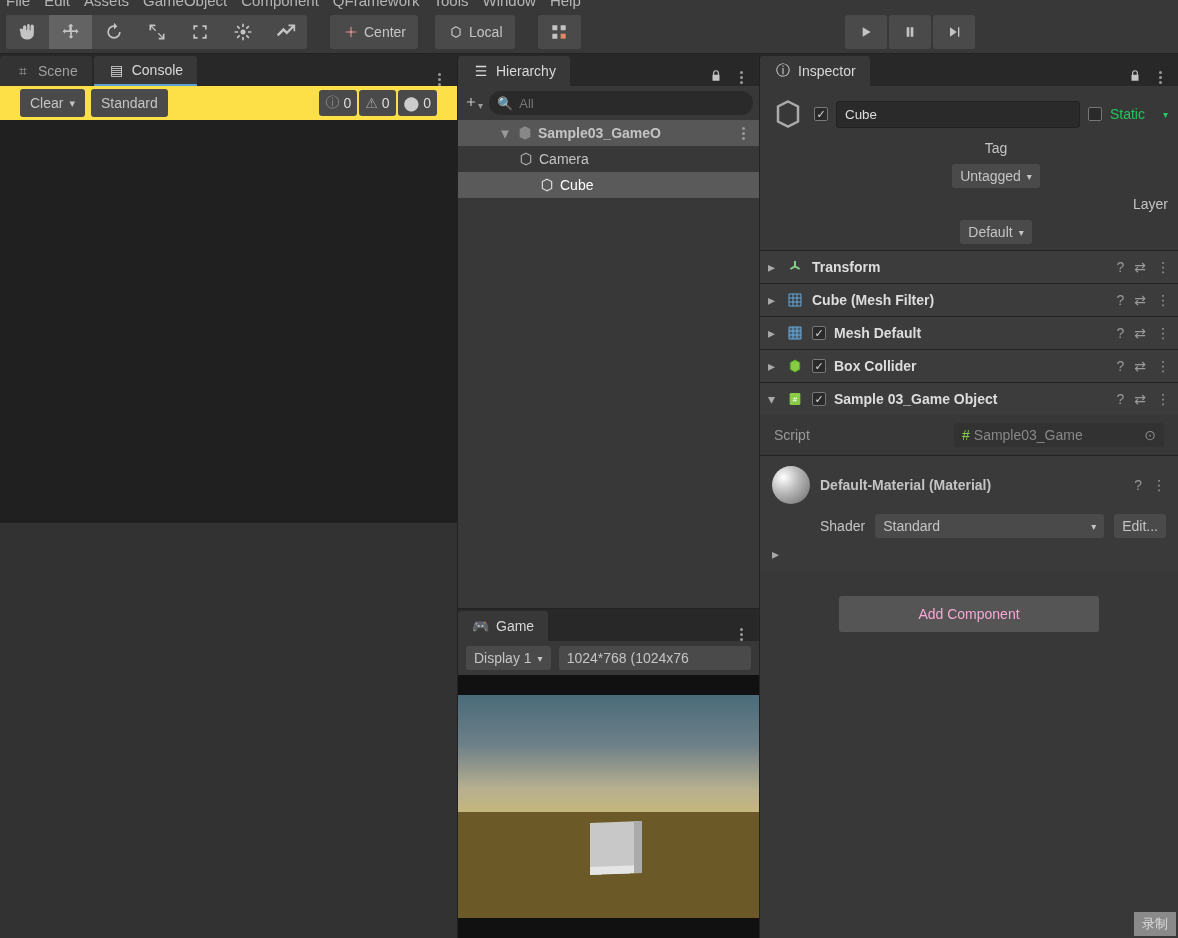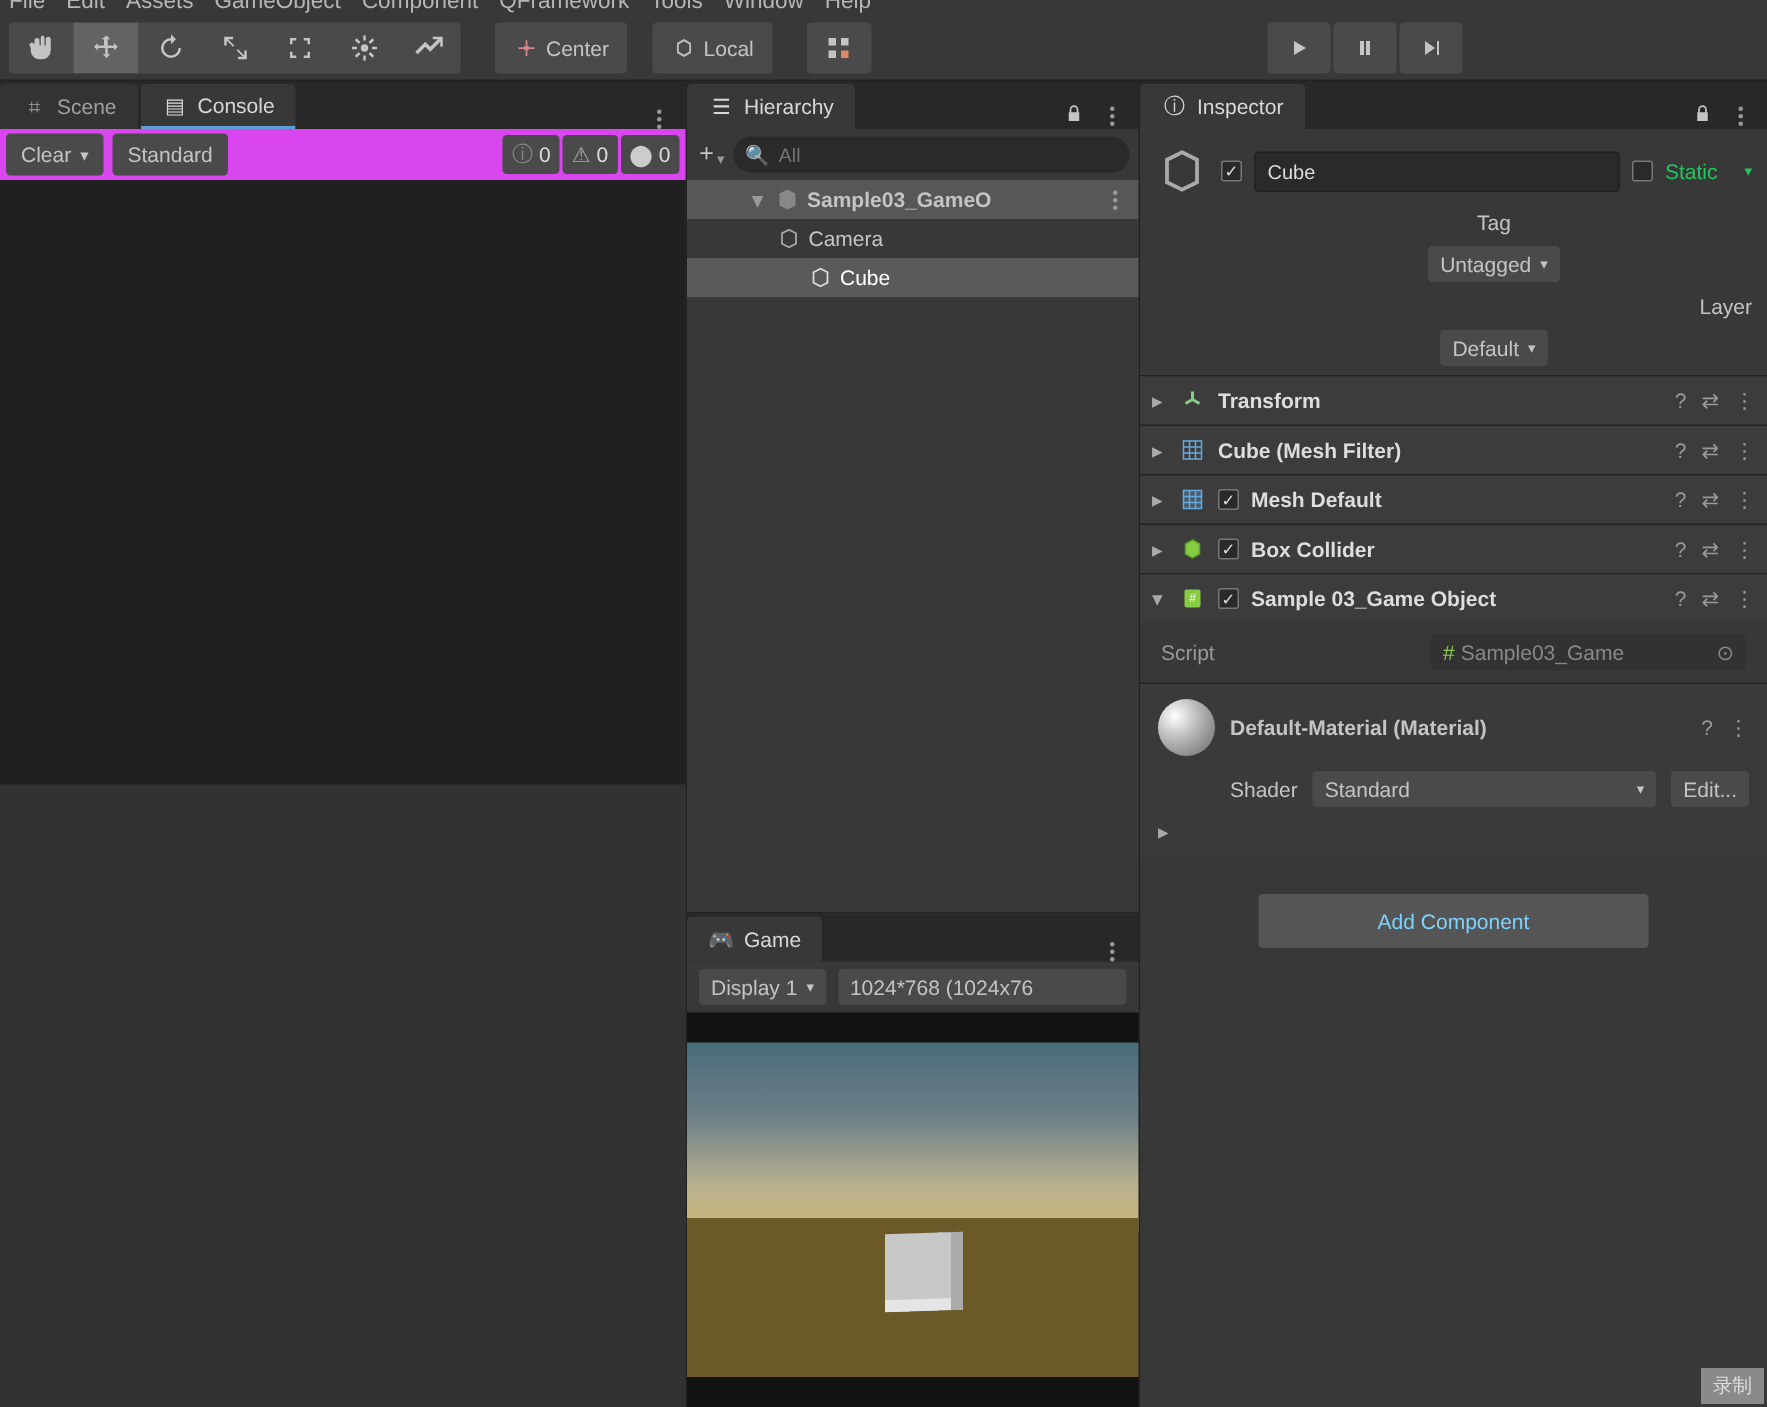--- a/index.html
+++ b/index.html
@@ -20,21 +20,21 @@
 .left-pane { width: 458px; display: flex; flex-direction: column; border-right: 1px solid #222; }
 .mid-pane { width: 302px; display: flex; flex-direction: column; border-right: 1px solid #222; }
 .right-pane { flex: 1; display: flex; flex-direction: column; background: #383838; }
 .tabs { height: 32px; display: flex; background: #282828; align-items: flex-end; position: relative; }
 .tab { padding: 6px 14px; color: #a0a0a0; display: flex; align-items: center; gap: 6px; cursor: pointer; background: #333; border-radius: 3px 3px 0 0; margin-right: 2px; height: 30px; }
 .tab.active { background: #383838; color: #d8d8d8; }
 .tab.active-blue { border-bottom: 2px solid #5ca0d4; }
 .tab-icons-right { margin-left: auto; display: flex; align-items: center; gap: 8px; padding-right: 8px; }
 .dots-btn { width: 20px; display: flex; flex-direction: column; align-items: center; gap: 2px; cursor: pointer; }
 .dots-btn span { width: 3px; height: 3px; background: #999; border-radius: 50%; }
-.console-toolbar { height: 34px; background: #d946ef; display: flex; align-items: center; padding: 0 4px; gap: 6px; }
+.console-toolbar { height: 34px; background: #fde047; display: flex; align-items: center; padding: 0 20px; gap: 6px; }
 .console-btn { background: #4a4a4a; border-radius: 3px; height: 28px; padding: 0 10px; display: flex; align-items: center; color: #c4c4c4; cursor: pointer; }
 .dropdown-arrow::after { content: "▾"; margin-left: 6px; font-size: 11px; }
 .console-counters { margin-left: auto; display: flex; gap: 2px; }
 .counter { background: #4a4a4a; padding: 0 6px; height: 26px; display:flex; align-items:center; gap:4px; border-radius:3px; color:#ddd; }
 .console-body { flex: 1; background: #202020; }
 .console-bottom { height: 416px; background: #323232; border-top: 1px solid #222; }
 .hierarchy-toolbar { height: 34px; display: flex; align-items: center; gap: 6px; padding: 0 6px; }
 .search-box { flex:1; background:#2a2a2a; border-radius:12px; height:24px; display:flex; align-items:center; padding:0 8px; gap:6px; color:#888; font-size:13px; }
 .search-box input { background:transparent; border:none; color:#c4c4c4; flex:1; outline:none; font-size:13px; }
 .tree { flex:1; background:#383838; overflow:hidden; }
@@ -58,21 +58,21 @@
 .component { border-top:1px solid #222; }
 .comp-header { height:32px; display:flex; align-items:center; gap:8px; padding:0 8px; cursor:pointer; background:#3c3c3c; }
 .comp-header .fold { width:10px; color:#aaa; }
 .comp-title { flex:1; font-weight:600; color:#ddd; }
 .comp-ctrls { display:flex; gap:10px; color:#999; }
 .comp-body { padding:8px 14px; display:flex; align-items:center; gap:10px; background:#383838; }
 .script-field { flex:1; background:#323232; border-radius:3px; padding:4px 8px; color:#888; display:flex; align-items:center; gap:4px; }
 .material-section { border-top:1px solid #222; padding:10px 12px; background:#3a3a3a; }
 .mat-row { display:flex; align-items:center; gap:10px; }
 .sphere { width:38px; height:38px; border-radius:50%; background:radial-gradient(circle at 30% 30%, #fff, #bbb 40%, #666); }
-.add-comp { margin:24px auto; width:260px; height:36px; background:#555; border-radius:3px; display:flex; align-items:center; justify-content:center; color:#7dd3fc; cursor:pointer; }
+.add-comp { margin:24px auto; width:260px; height:36px; background:#555; border-radius:3px; display:flex; align-items:center; justify-content:center; color:#f9a8d4; cursor:pointer; }
 .chk { width:14px; height:14px; border:1px solid #777; background:#2a2a2a; display:inline-flex; align-items:center; justify-content:center; font-size:11px; color:#ddd; border-radius:2px; }
 .chk.on::after { content:"✓"; }
 .icon-s { width:18px; height:18px; display:inline-flex; align-items:center; justify-content:center; }
 .record-badge { position:absolute; right:2px; bottom:2px; background:#8a8a8a; color:#ddd; padding:3px 8px; font-size:13px;text-align:right; }
 .lock-icon svg, .plus-icon svg { width:14px; height:14px; fill:#c4c4c4; }
 .comp-icon { width:18px; height:18px; display:flex; align-items:center; justify-content:center; }
 .insp-go-icon { width:36px; height:36px; display:flex; align-items:center; justify-content:center; }
 </style>
 </head>
 <body>

